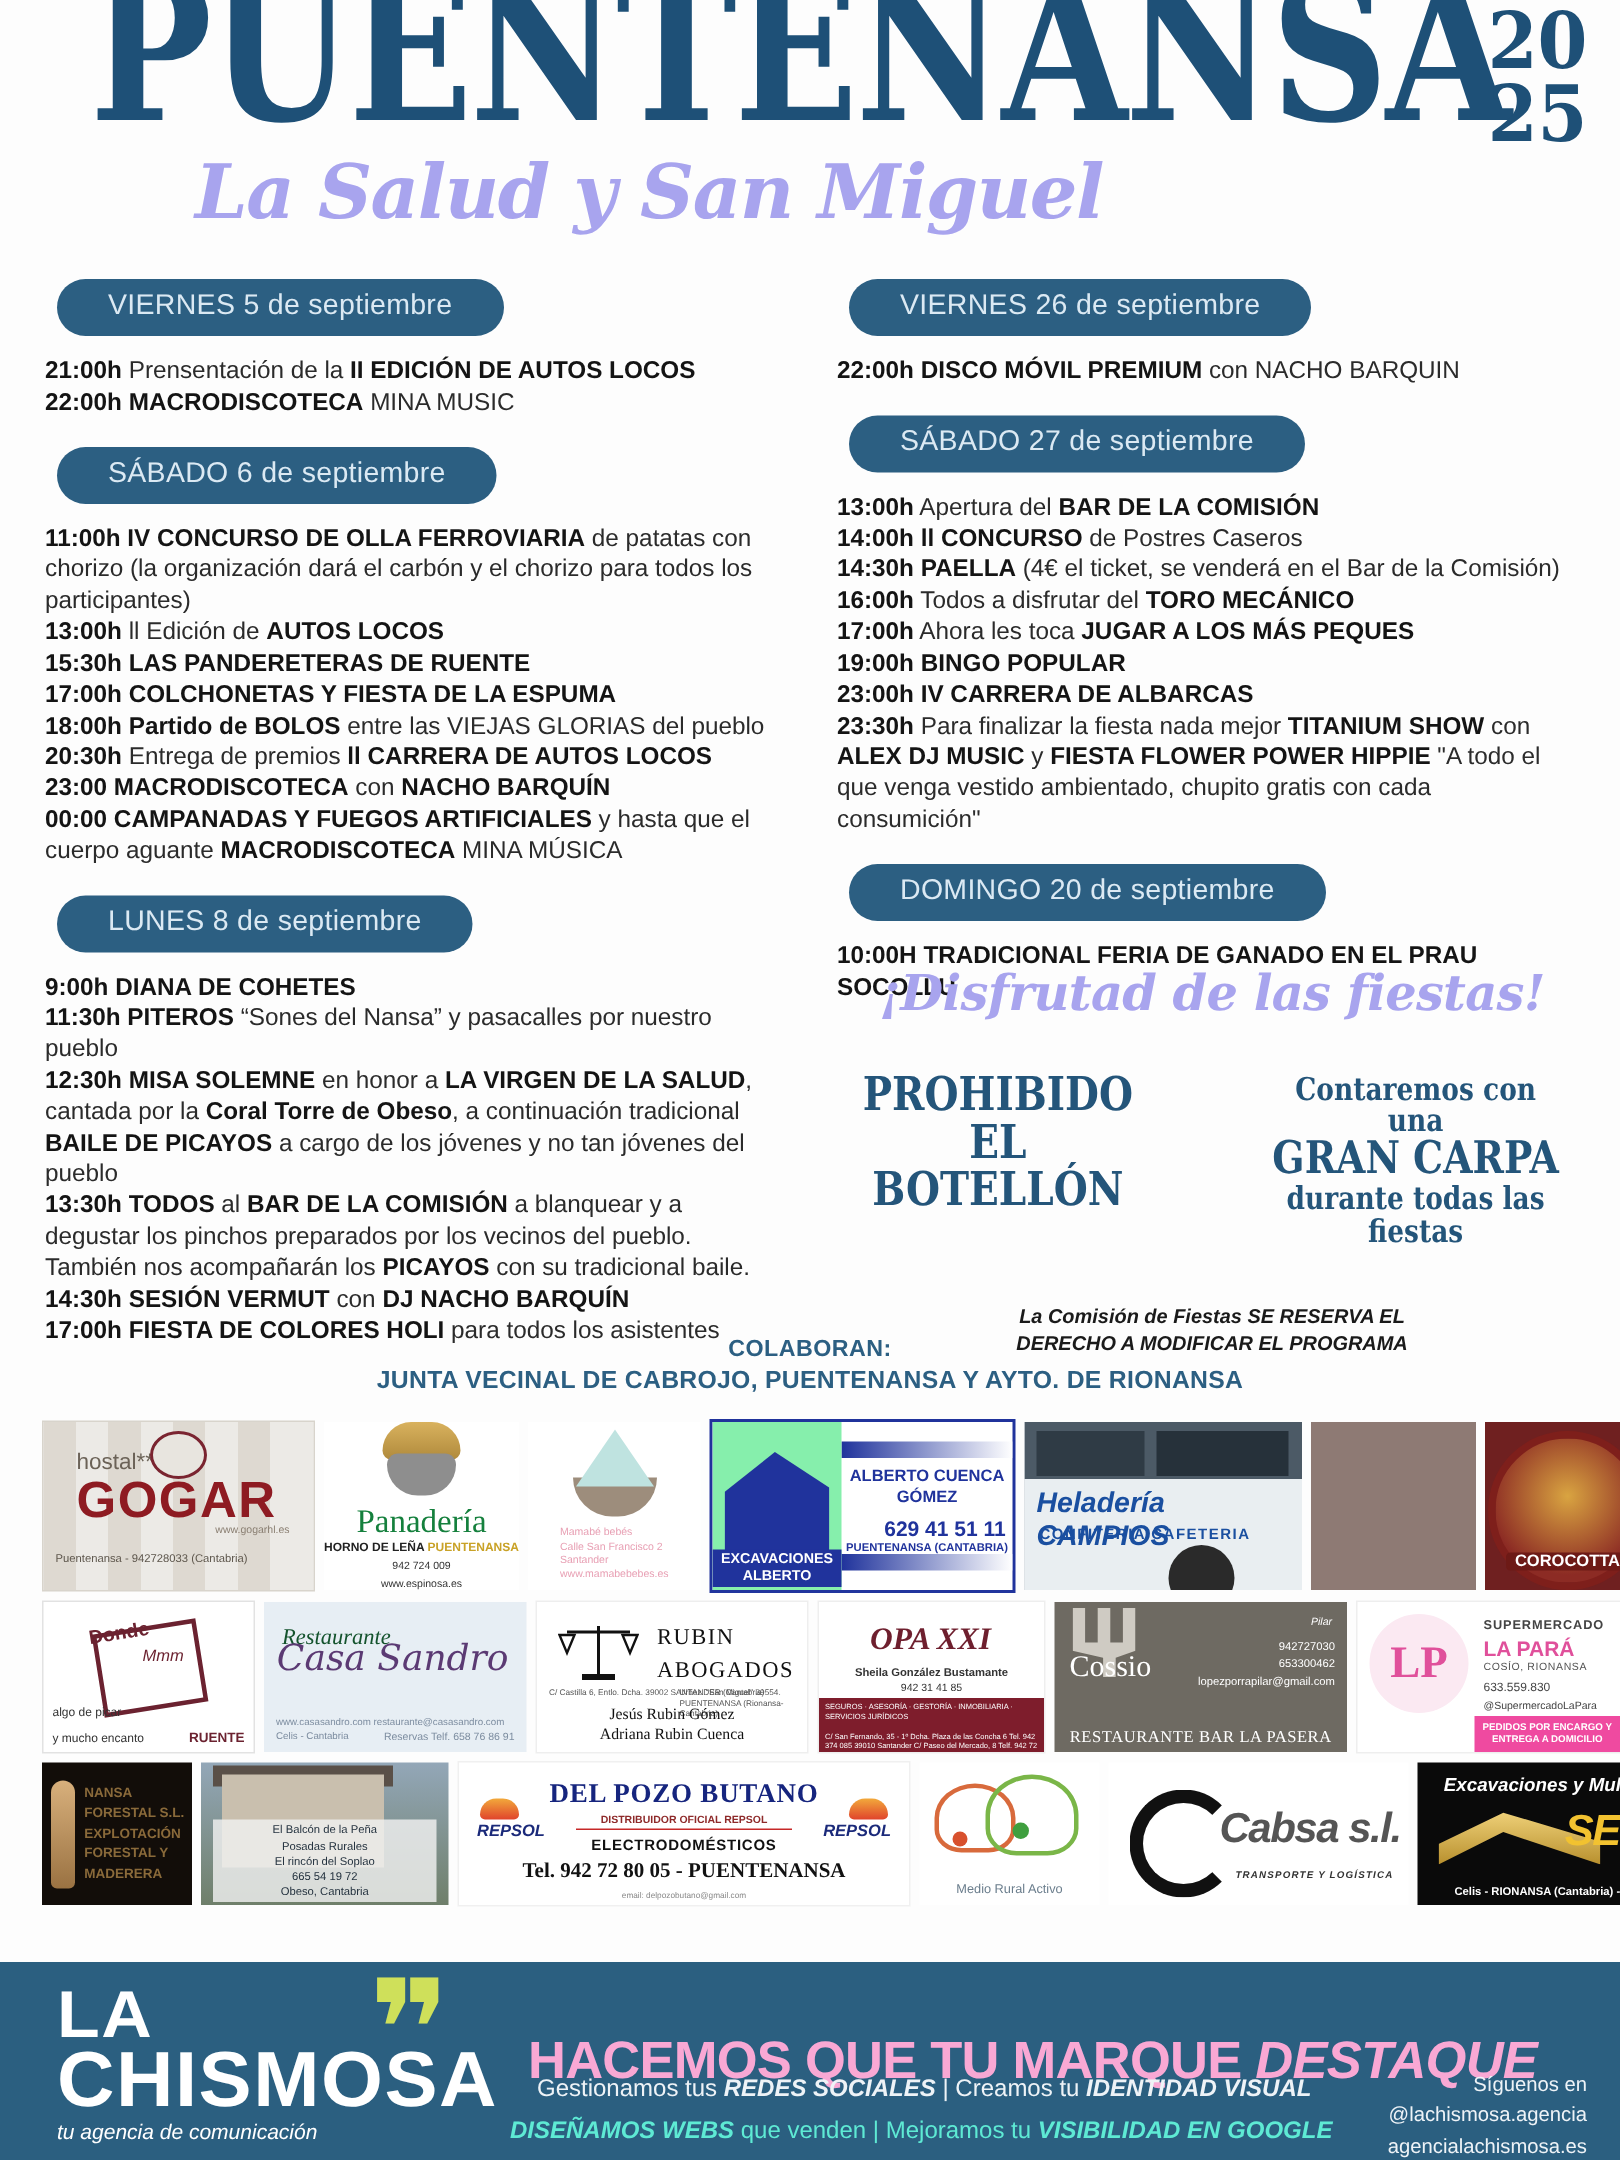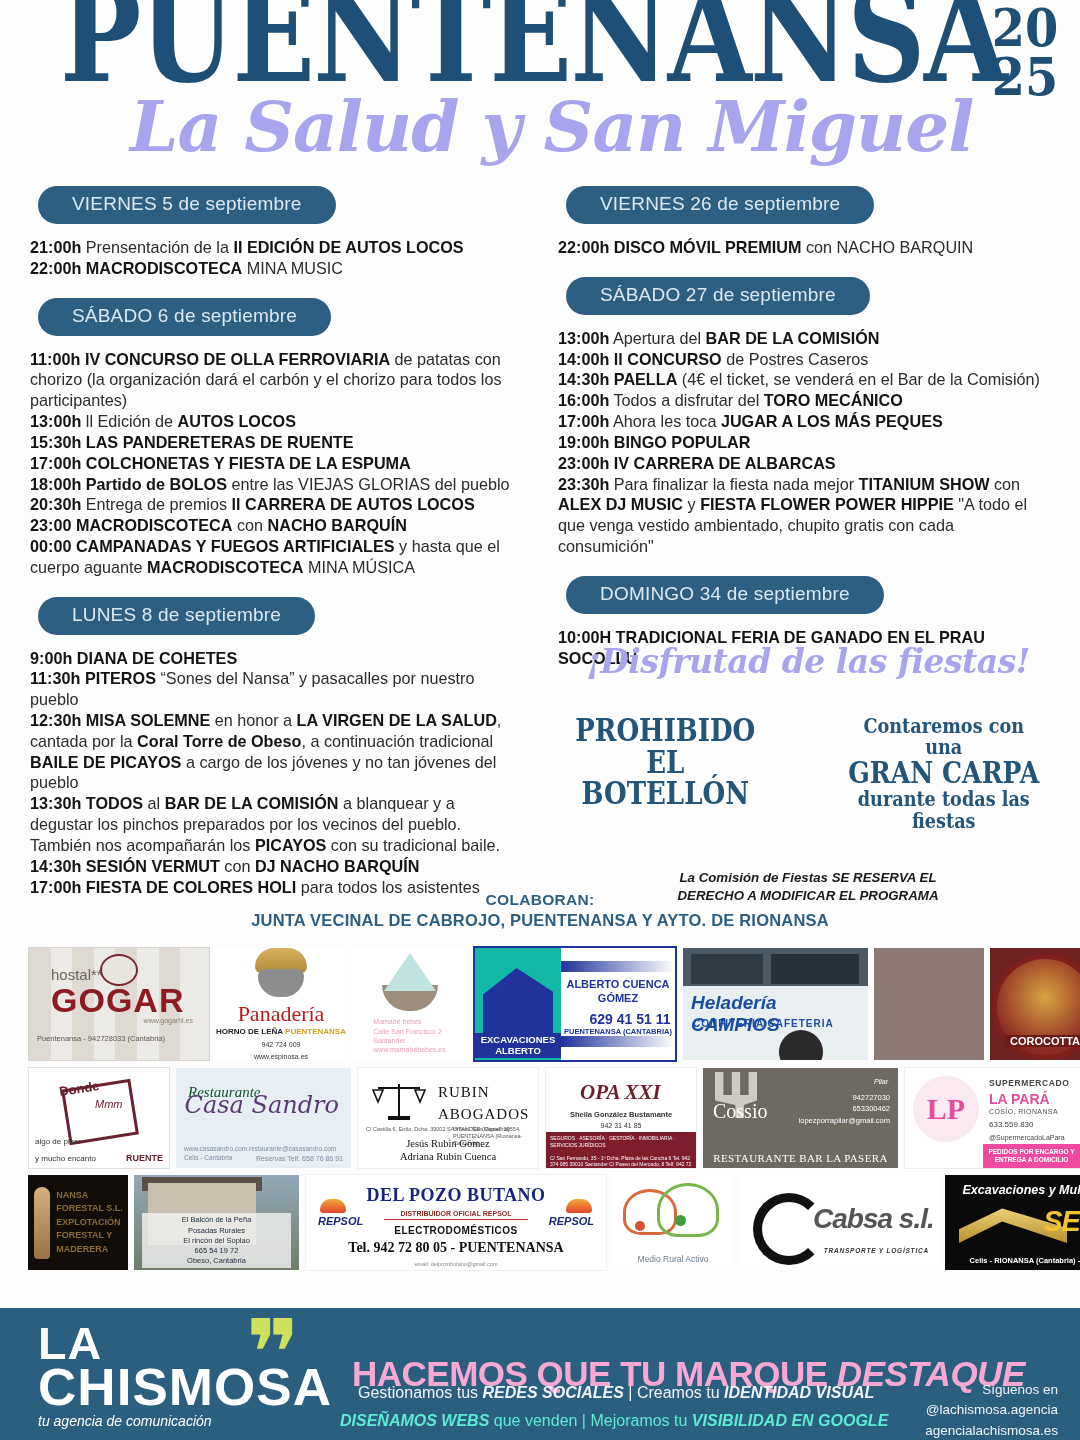--- a/index.html
+++ b/index.html
@@ -32,24 +32,24 @@
     font-family:"DejaVu Serif", serif;
     font-weight:700;
     font-size:52px;
     line-height:0.94;
     color:#1e5077;
     text-align:left;
     transform:scaleX(0.92);
     transform-origin:right top;
   }
   .title-sub{
-    position:absolute;left:130px;top:86px;
+    position:absolute;left:130px;top:98px;
     font-family:"DejaVu Serif", serif;
     font-style:italic;font-weight:700;
-    font-size:69px;
+    font-size:50px;
     color:#a8a4ee;
     white-space:nowrap;
     letter-spacing:-1px;
   }
 
   
   .cols{position:absolute;top:186px;left:0;width:1080px;height:700px;}
   .col{position:absolute;top:0;width:492px;}
   .col-left{left:30px;}
   .col-right{left:558px;}
@@ -125,32 +125,32 @@
   .lg-gogar{width:180px;height:112px;background:linear-gradient(90deg,#ded9d1 0 12%,#eceae6 12% 24%,#ded9d1 24% 36%,#eceae6 36% 48%,#ded9d1 48% 60%,#eceae6 60% 72%,#ded9d1 72% 84%,#eceae6 84% 100%);border:1px solid #d8d4cc;flex-direction:column;justify-content:center;}
   .lg-gogar .hostal{font-size:15px;color:#6b6257;align-self:flex-start;margin-left:22px;}
   .lg-gogar .gogar{font-size:34px;font-weight:700;color:#8e1b22;letter-spacing:1px;align-self:flex-start;margin-left:22px;line-height:1;}
   .lg-gogar .web{font-size:7px;color:#8a7f72;align-self:flex-end;margin-right:16px;}
   .lg-gogar .addr{font-size:7.5px;color:#5d564c;align-self:flex-start;margin-left:8px;margin-top:10px;text-align:left;}
   .lg-gogar .crest{position:absolute;top:6px;left:50%;transform:translateX(-50%);width:34px;height:28px;border:2px solid #7a2430;border-radius:50%;background:#e8e5df;}
 
   .lg-pan{width:130px;height:112px;flex-direction:column;justify-content:center;}
   .lg-pan .bun{width:52px;height:30px;border-radius:26px 26px 8px 8px;background:linear-gradient(180deg,#d9b25e,#b08a3c);margin-bottom:-4px;}
   .lg-pan .bread{width:46px;height:34px;background:#8e8e8e;border-radius:8px 8px 22px 22px;margin-bottom:4px;}
-  .lg-pan .pname{font-family:"Liberation Serif",serif;font-size:22px;color:#b91c1c;}
+  .lg-pan .pname{font-family:"Liberation Serif",serif;font-size:22px;color:#15803d;}
   .lg-pan .psub{font-size:8px;font-weight:700;color:#222;}
   .lg-pan .psub i{color:#c9a227;font-style:normal;}
   .lg-pan .pphone{font-size:7px;color:#333;margin-top:5px;}
 
   .lg-mam{width:115px;height:112px;flex-direction:column;justify-content:center;}
   .lg-mam .star{width:0;height:0;border-left:26px solid transparent;border-right:26px solid transparent;border-bottom:38px solid #bfe3e0;position:relative;}
   .lg-mam .moon{width:56px;height:26px;background:#9d8d7c;border-radius:0 0 30px 30px;margin-top:-6px;}
   .lg-mam .mtxt{font-size:7px;color:#e8a0b4;margin-top:6px;line-height:1.35;}
 
   .lg-exc{width:200px;height:112px;border:2px solid #20339c;display:flex;align-items:stretch;padding:0;}
-  .lg-exc .lft{width:86px;background:#14b8a6;position:relative;display:flex;align-items:flex-end;justify-content:center;}
+  .lg-exc .lft{width:86px;background:#86efac;position:relative;display:flex;align-items:flex-end;justify-content:center;}
   .lg-exc .shape{width:70px;height:70px;background:#20339c;clip-path:polygon(0 38%,48% 0,100% 34%,100% 100%,0 100%);margin-bottom:22px;}
   .lg-exc .lbl{position:absolute;bottom:2px;left:0;width:100%;background:#20339c;color:#fff;font-size:9.5px;font-weight:700;text-align:center;padding:2px 0;line-height:1.1;}
   .lg-exc .rgt{flex:1;display:flex;flex-direction:column;justify-content:center;align-items:center;color:#20339c;}
   .lg-exc .bar{height:11px;background:linear-gradient(90deg,#20339c,#fff);width:100%;}
   .lg-exc .nm{font-size:11px;font-weight:700;text-align:center;line-height:1.2;margin:6px 0;}
   .lg-exc .ph{font-size:14px;font-weight:700;margin-left:24px;}
   .lg-exc .loc{font-size:7.5px;font-weight:700;}
 
   .lg-hel{width:185px;height:112px;background:#b9c2c9;position:relative;overflow:hidden;}
   .lg-hel .van{position:absolute;inset:0;background:linear-gradient(180deg,#4c5a66 0 34%,#e9eef1 34% 100%);}
@@ -316,21 +316,21 @@
         <div class="events">
           <p class="ev"><b>13:00h</b> Apertura del <b>BAR DE LA COMISIÓN</b></p>
           <p class="ev"><b>14:00h ll CONCURSO</b> de Postres Caseros</p>
           <p class="ev"><b>14:30h PAELLA</b> (4€ el ticket, se venderá en el Bar de la Comisión)</p>
           <p class="ev"><b>16:00h</b> Todos a disfrutar del <b>TORO MECÁNICO</b></p>
           <p class="ev"><b>17:00h</b> Ahora les toca <b>JUGAR A LOS MÁS PEQUES</b></p>
           <p class="ev"><b>19:00h BINGO POPULAR</b></p>
           <p class="ev"><b>23:00h IV CARRERA DE ALBARCAS</b></p>
           <p class="ev"><b>23:30h</b> Para finalizar la fiesta nada mejor <b>TITANIUM SHOW</b> con <b>ALEX DJ MUSIC</b> y <b>FIESTA FLOWER POWER HIPPIE</b> "A todo el que venga vestido ambientado, chupito gratis con cada consumición"</p>
         </div>
-        <div class="pill-wrap"><div class="pill">DOMINGO 34 de septiembre</div></div>
+        <div class="pill-wrap"><div class="pill">DOMINGO 20 de septiembre</div></div>
         <div class="events">
           <p class="ev"><b>10:00H TRADICIONAL FERIA DE GANADO EN EL PRAU SOCOLLU</b></p>
         </div>
       </div>
   </div>
 
   <div class="decor">
     <div class="enjoy">¡Disfrutad de las fiestas!</div>
     <div class="notices">
       <div class="notice">

